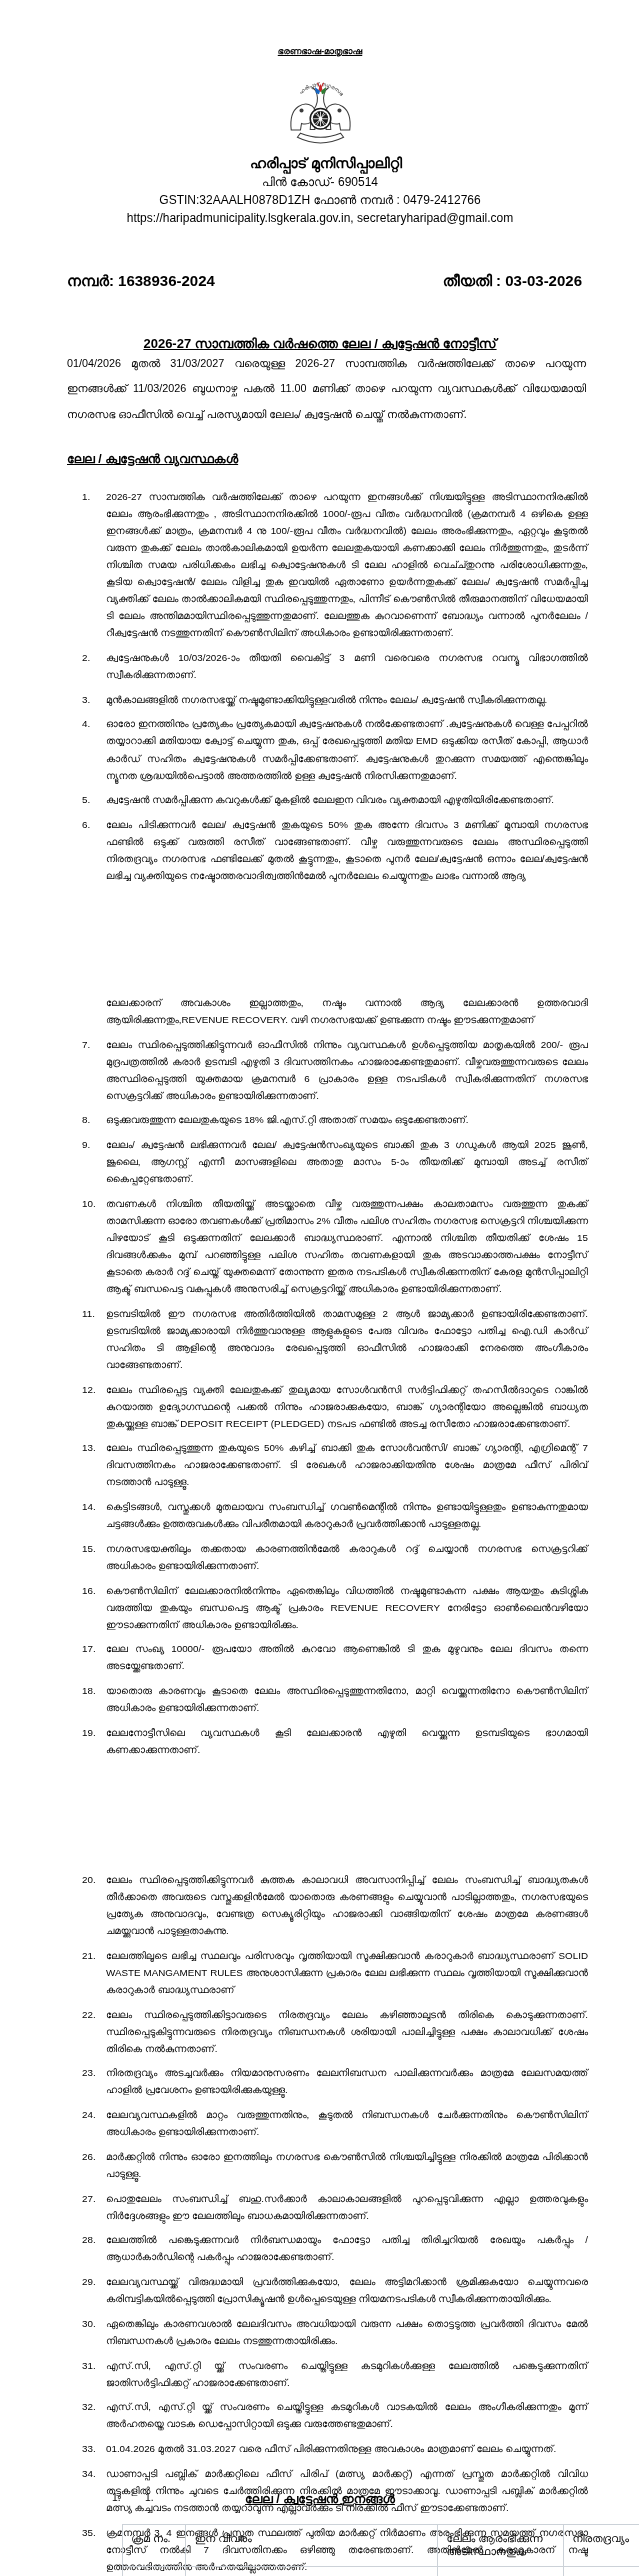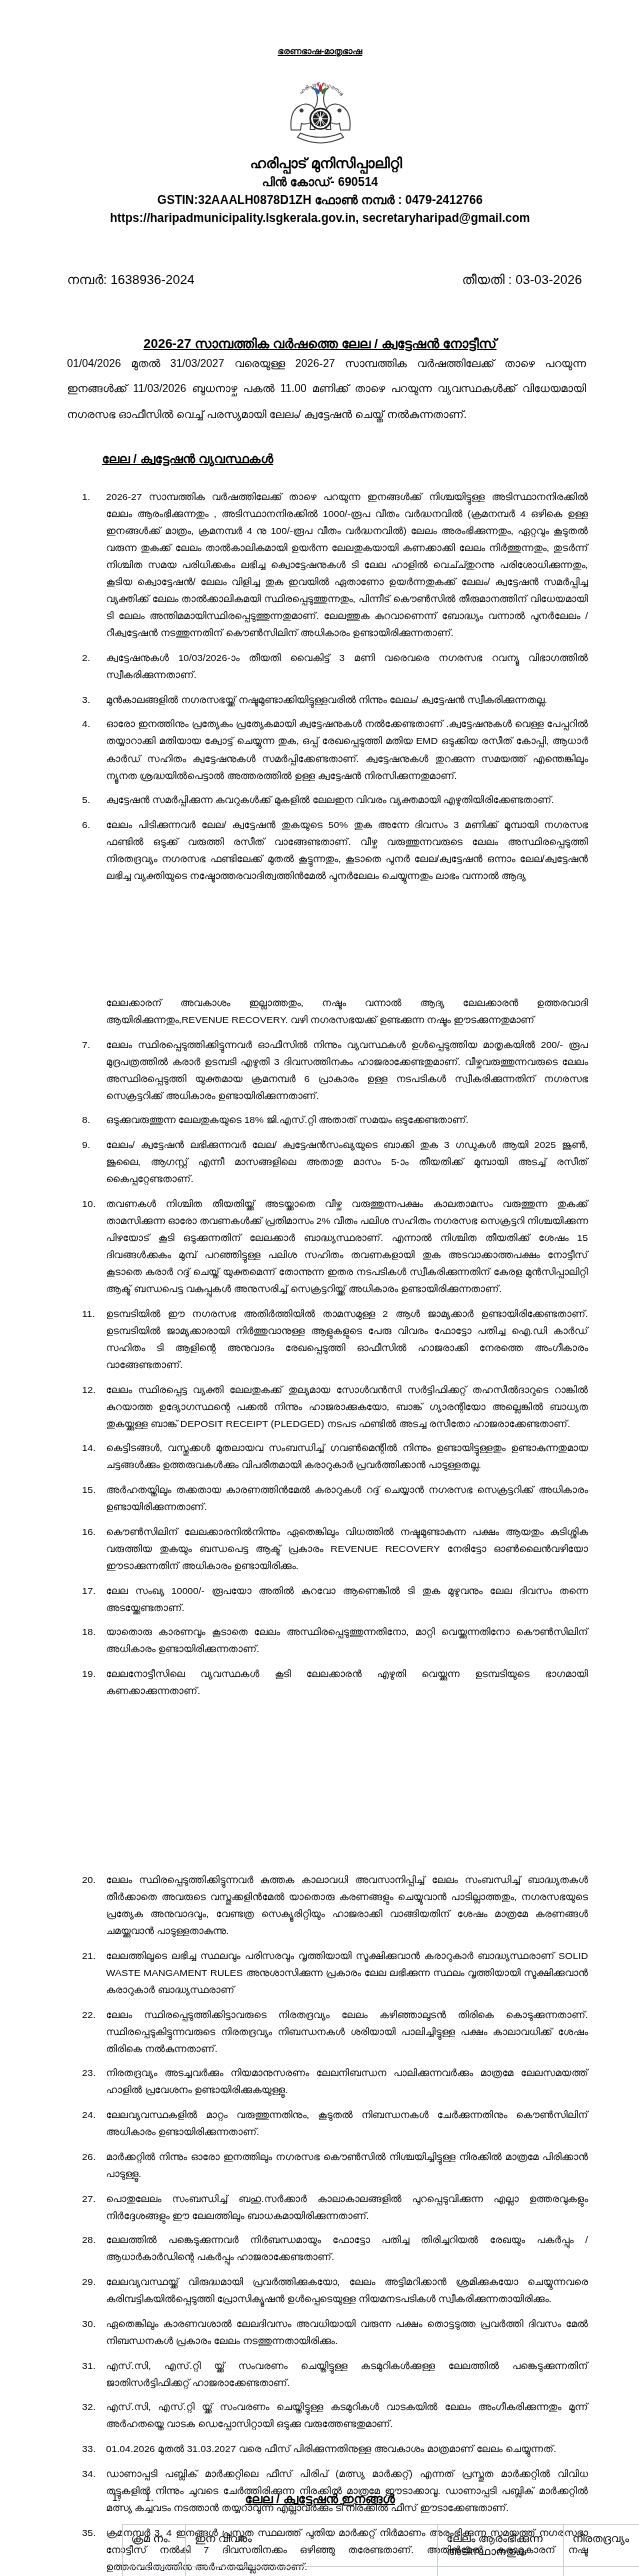--- a/index.html
+++ b/index.html
@@ -4,31 +4,31 @@
 <style>
   html,body{margin:0;padding:0;background:#ffffff;}
   body{width:640px;height:3619px;position:relative;overflow:hidden;
        font-family:"Liberation Sans","DejaVu Sans",sans-serif;color:#000;}
   .abs{position:absolute;left:0;right:0;}
   
   #sec-header{top:46px;text-align:center;}
   .motto{font-size:8.8px;font-weight:bold;text-decoration:underline;}
   .emblem-wrap{margin:7.2px auto 3.1px auto;width:77px;height:88px;}
   .muni-name{font-size:14px;font-weight:bold;line-height:1.25;margin-left:12px;}
-  .muni-line{font-size:12px;font-weight:bold;line-height:1.5;}
+  .muni-line{font-size:12px;font-weight:normal;line-height:1.5;}
   
   #sec-numdate{top:272px;display:flex;justify-content:space-between;
-               padding:0 58px 0 67px;font-size:13px;font-weight:normal;}
+               padding:0 58px 0 67px;font-size:15px;font-weight:bold;}
   
   #sec-title{top:336px;text-align:center;}
   .notice-title{font-size:13px;font-weight:bold;text-decoration:underline;}
   
   #sec-intro{top:351px;left:67px;right:54px;font-size:10.8px;line-height:2.35;
              text-align:justify;}
-  #sec-condhead{top:452px;left:67px;margin-left:35px;}
+  #sec-condhead{top:452px;left:67px;}
   .sec-head{font-size:12.4px;font-weight:bold;text-decoration:underline;}
   
   .cond-list{font-size:9.8px;line-height:1.74;}
   #sec-conditions{top:488px;left:82px;right:52px;}
   #sec-conditions2{top:1871px;left:82px;right:52px;}
   .cond{display:flex;margin-bottom:7.7px;}
   .cno{flex:0 0 24px;}
   .ctx{flex:1;text-align:justify;}
   .pagegap1{height:102px;}
   
@@ -165,26 +165,30 @@
     </div>
   <div class="cond">
       <span class="cno">11.</span>
       <span class="ctx">ഉടമ്പടിയിൽ ഈ നഗരസഭ അതിർത്തിയിൽ താമസമുള്ള 2 ആൾ ജാമ്യക്കാർ ഉണ്ടായിരിക്കേണ്ടതാണ്. ഉടമ്പടിയിൽ ജാമ്യക്കാരായി നിർത്തുവാനുള്ള ആളുകളുടെ പേരു വിവരം ഫോട്ടോ പതിച്ച ഐ.ഡി കാർഡ് സഹിതം ടി ആളിന്റെ അനുവാദം രേഖപ്പെടുത്തി ഓഫീസിൽ ഹാജരാക്കി നേരത്തെ അംഗീകാരം വാങ്ങേണ്ടതാണ്.</span>
     </div>
   <div class="cond">
       <span class="cno">12.</span>
       <span class="ctx">ലേലം സ്ഥിരപ്പെട്ട വ്യക്തി ലേലതുകക്ക് തുല്യമായ സോൾവൻസി സർട്ടിഫിക്കറ്റ് തഹസീൽദാറുടെ റാങ്കിൽ കുറയാത്ത ഉദ്യോഗസ്ഥന്റെ പക്കൽ നിന്നും ഹാജരാക്കുകയോ, ബാങ്ക് ഗ്യാരന്റിയോ അല്ലെങ്കിൽ ബാധ്യത തുകയ്ക്കുള്ള ബാങ്ക് DEPOSIT RECEIPT (PLEDGED) നടപട ഫണ്ടിൽ അടച്ച രസീതോ ഹാജരാക്കേണ്ടതാണ്.</span>
     </div>
   <div class="cond">
+      <span class="cno">13.</span>
+      <span class="ctx">ലേലം സ്ഥിരപ്പെടുത്തുന്ന തുകയുടെ 50% കഴിച്ച് ബാക്കി തുക സോൾവൻസി/ ബാങ്ക് ഗ്യാരന്റി, എഗ്രിമെന്റ് 7 ദിവസത്തിനകം ഹാജരാക്കേണ്ടതാണ്. ടി രേഖകൾ ഹാജരാക്കിയതിനു ശേഷം മാത്രമേ ഫീസ് പിരിവ് നടത്താൻ പാടുള്ളൂ.</span>
+    </div>
+  <div class="cond">
       <span class="cno">14.</span>
       <span class="ctx">കെട്ടിടങ്ങൾ, വസ്തുക്കൾ മുതലായവ സംബന്ധിച്ച് ഗവൺമെന്റിൽ നിന്നും ഉണ്ടായിട്ടുള്ളതും ഉണ്ടാകുന്നതുമായ ചട്ടങ്ങൾക്കും ഉത്തരുവകൾക്കും വിപരീതമായി കരാറുകാർ പ്രവർത്തിക്കാൻ പാടുള്ളതല്ല.</span>
     </div>
   <div class="cond">
       <span class="cno">15.</span>
-      <span class="ctx">അർഹതയ്തിലും തക്കതായ കാരണത്തിൻമേൽ കരാറുകൾ റദ്ദ് ചെയ്യാൻ നഗരസഭ സെക്രട്ടറിക്ക് അധികാരം ഉണ്ടായിരിക്കുന്നതാണ്.</span>
+      <span class="ctx">നഗരസഭയക്തിലും തക്കതായ കാരണത്തിൻമേൽ കരാറുകൾ റദ്ദ് ചെയ്യാൻ നഗരസഭ സെക്രട്ടറിക്ക് അധികാരം ഉണ്ടായിരിക്കുന്നതാണ്.</span>
     </div>
   <div class="cond">
       <span class="cno">16.</span>
       <span class="ctx">കൌൺസിലിന് ലേലക്കാരനിൽനിന്നും ഏതെങ്കിലും വിധത്തിൽ നഷ്ടമുണ്ടാകുന്ന പക്ഷം ആയതും കുടിശ്ശിക വരുത്തിയ തുകയും ബന്ധപെട്ട ആക്ട് പ്രകാരം REVENUE RECOVERY നേരിട്ടോ ഓൺലൈൻവഴിയോ ഈടാക്കുന്നതിന് അധികാരം ഉണ്ടായിരിക്കും.</span>
     </div>
   <div class="cond">
       <span class="cno">17.</span>
       <span class="ctx">ലേല സംഖ്യ 10000/- രൂപയോ അതിൽ കുറവോ ആണെങ്കിൽ ടി തുക മുഴുവനും ലേല ദിവസം തന്നെ അടയ്ക്കേണ്ടതാണ്.</span>
     </div>
   <div class="cond">

